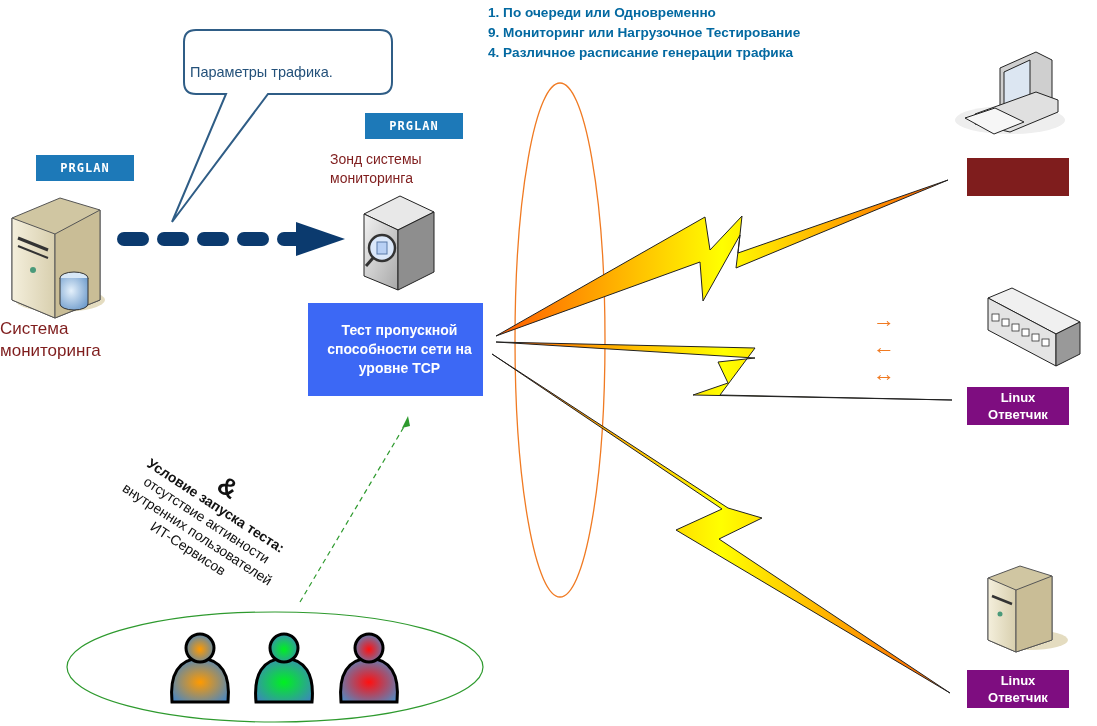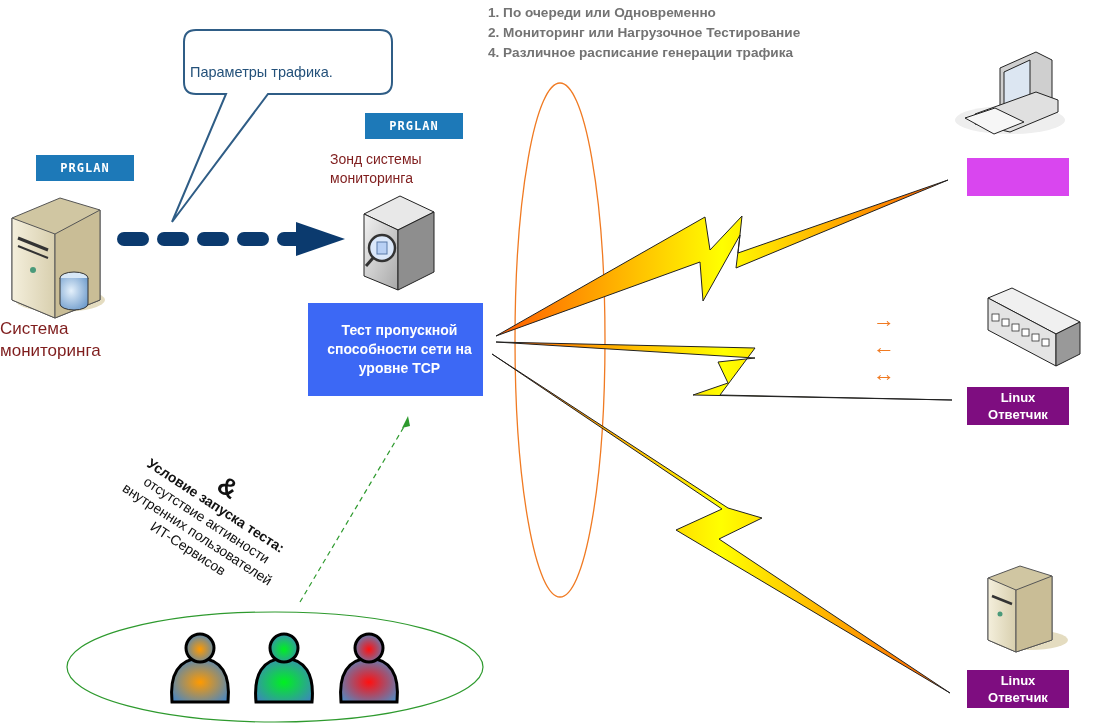--- a/index.html
+++ b/index.html
@@ -1,32 +1,32 @@
 <!DOCTYPE html>
 <html><head>
 <meta charset="utf-8">
 <style>
   html, body { margin: 0; padding: 0; background: #ffffff; }
   body { width: 1097px; height: 726px; position: relative; overflow: hidden;
          font-family: "Liberation Sans", "DejaVu Sans", sans-serif; }
   .abs { position: absolute; }
   svg.layer { position: absolute; left: 0; top: 0; }
-  .feature-list { left: 488px; top: 3px; color: #737373; font-weight: bold; font-size: 13.6px; line-height: 20px; }
+  .feature-list { left: 488px; top: 3px; color: #0369a1; font-weight: bold; font-size: 13.6px; line-height: 20px; }
   .feature-list div { white-space: nowrap; }
   .callout-text { left: 190px; top: 62px; width: 200px; text-align: left; color: #24517a; font-size: 14.5px; line-height: 20px; }
   .logo { width: 98px; height: 26px; background: #1d79b8; color: #fff; font-family: "DejaVu Sans Mono", monospace;
           font-weight: bold; font-size: 12px; letter-spacing: 1px; display: flex; align-items: center; justify-content: center; }
   .label-dark { color: #7f1d1d; text-align: left; }
   .sys-label { left: 0px; top: 318px; width: 125px; font-size: 17px; line-height: 22px; }
   .probe-label { left: 330px; top: 150px; width: 140px; font-size: 14px; line-height: 19px; }
   .test-box { left: 308px; top: 303px; width: 167px; height: 93px; background: #3c68f5; color: #fff; font-weight: bold;
               font-size: 14px; line-height: 19px; display: flex; align-items: center; justify-content: center; text-align: center; padding-left: 8px; }
   .resp-box { width: 102px; height: 38px; color: #fff; font-weight: bold; font-size: 13px; line-height: 17px;
               display: flex; flex-direction: column; align-items: center; justify-content: center; }
-  .resp-win { left: 967px; top: 158px; background: #d946ef; gap: 32px; }
+  .resp-win { left: 967px; top: 158px; background: #7f1d1d; gap: 32px; }
   .resp-lin1 { left: 967px; top: 387px; background: #7e0d80; }
   .resp-lin2 { left: 967px; top: 670px; background: #7e0d80; }
   .cond { left: 135px; top: 410px; width: 240px; transform: rotate(33deg); transform-origin: 0 0; color: #111; font-size: 14px; line-height: 17px; text-align: center; }
   .cond .amp { font-size: 26px; font-weight: bold; display: block; line-height: 28px; }
   .cond .title { font-weight: bold; }
   .arrows { left: 866px; top: 306px; color: #f07a22; font-size: 22px; line-height: 27px; text-align: center; width: 36px; }
 </style>
 </head>
 <body>
 
@@ -146,21 +146,21 @@
     <circle cx="284" cy="648" r="14" fill="url(#uGreen)" stroke="#000" stroke-width="3"></circle>
   </g>
   <g>
     <path d="M341,702 Q337,660 369,658 Q401,660 397,702 Z" fill="url(#uRed)" stroke="#000" stroke-width="3"></path>
     <circle cx="369" cy="648" r="14" fill="url(#uRed)" stroke="#000" stroke-width="3"></circle>
   </g>
 </svg>
 
 <div class="abs feature-list">
   <div>1. По очереди или Одновременно</div>
-  <div>2. Мониторинг или Нагрузочное Тестирование</div>
+  <div>9. Мониторинг или Нагрузочное Тестирование</div>
   <div>4. Различное расписание генерации трафика</div>
 </div>
 
 <div class="abs callout-text">
   <div>Параметры трафика.</div>
 </div>
 
 <div class="abs logo" style="left:36px;top:155px;">PRGLAN</div>
 <div class="abs logo" style="left:365px;top:113px;">PRGLAN</div>
 

